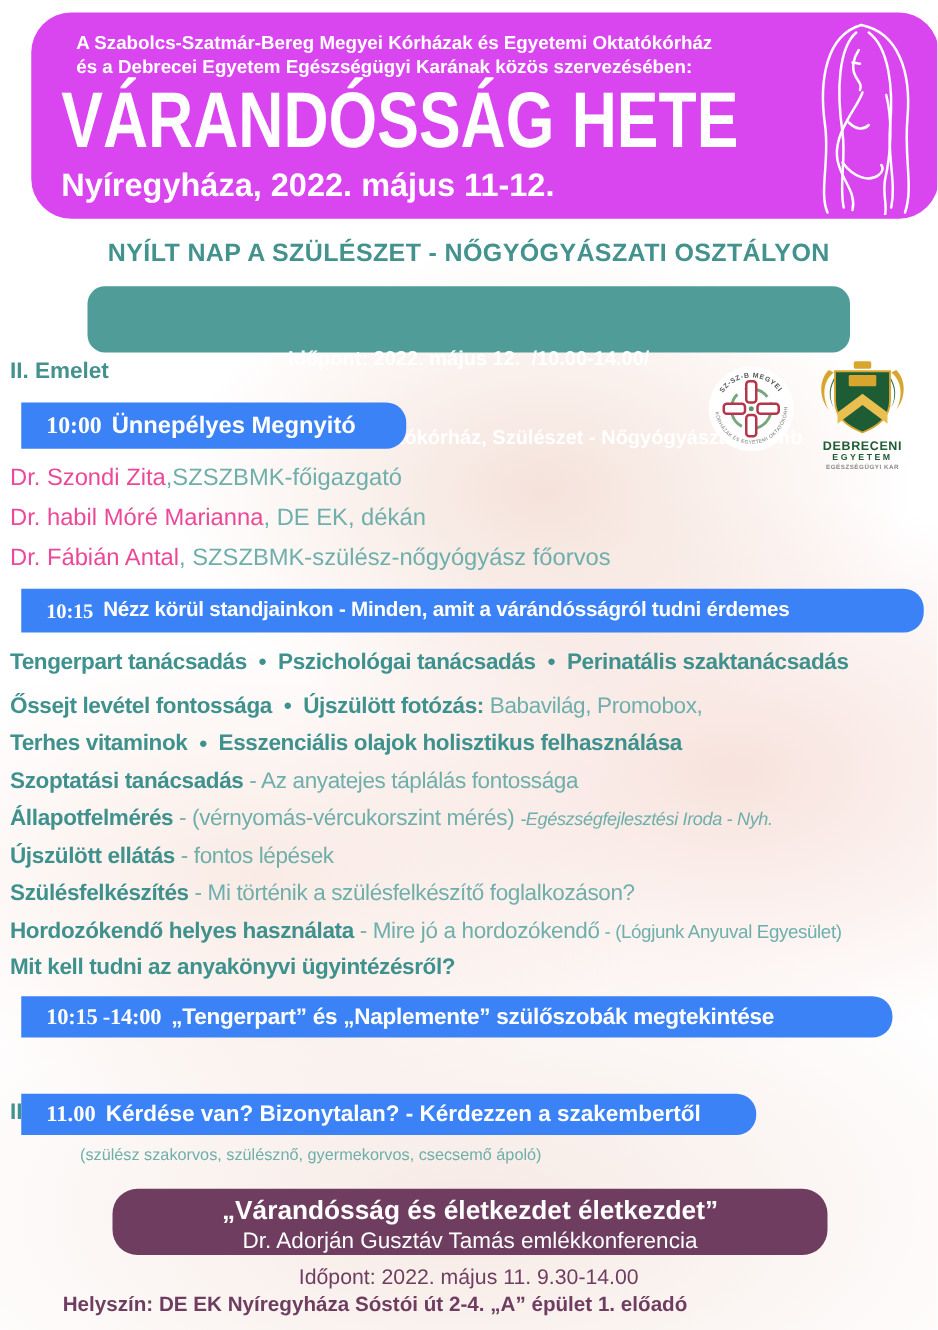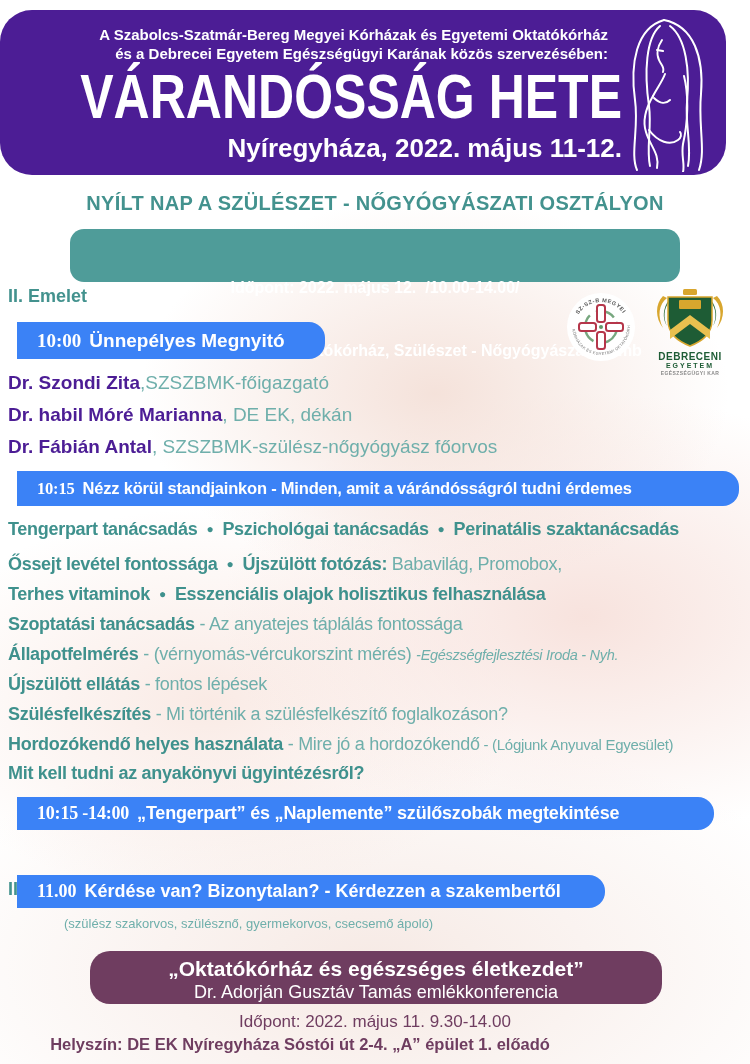--- a/index.html
+++ b/index.html
@@ -18,23 +18,23 @@
       radial-gradient(420px 280px at 58% 37%, rgba(243,221,212,0.85), rgba(243,221,212,0) 70%),
       radial-gradient(520px 320px at 78% 58%, rgba(245,217,210,0.75), rgba(245,217,210,0) 70%),
       radial-gradient(430px 270px at 28% 66%, rgba(248,229,222,0.8), rgba(248,229,222,0) 72%),
       radial-gradient(640px 320px at 50% 91%, rgba(243,226,219,0.75), rgba(243,226,219,0) 75%),
       #ffffff;
   }
   .layer { position:absolute; z-index:1; }
 
   
   .header {
-    left:0; top:10px; width:726px; height:165px;
-    background:#4c1d95; border-radius:32px;
-    color:#fff; text-align:right; overflow:hidden;
+    left:25px; top:10px; width:726px; height:165px;
+    background:#d946ef; border-radius:32px;
+    color:#fff; text-align:left; overflow:hidden;
   }
   .org { margin-top:15px; padding:0 118px 0 36px; font-weight:bold; font-size:15px; line-height:19px; }
   .title {
     margin:7px 0 0; padding:0 104px 0 24px;
     font-size:50px; font-weight:bold; line-height:56px; letter-spacing:0;
     transform:scaleY(1.26); transform-origin:50% 60%;
     white-space:nowrap;
   }
   .subtitle { margin-top:7px; padding:0 104px 0 24px; font-size:26px; font-weight:bold; }
   .woman-svg { position:absolute; right:6px; top:4px; }
@@ -68,21 +68,21 @@
     display:flex; align-items:center; padding-left:20px; white-space:nowrap;
   }
   .banner .time { font-family:"Liberation Serif", serif; margin-right:8px; }
   .banner1 { top:322px; width:308px; height:37px; font-size:19px; }
   .banner2 { top:471px; width:722px; height:35px; font-size:16.5px; letter-spacing:-0.2px; }
   .banner3 { top:797px; width:697px; height:33px; font-size:18px; letter-spacing:-0.2px; }
   .banner4 { top:875px; width:588px; height:33px; font-size:18px; }
 
   
   .speaker { left:8px; font-size:19px; white-space:nowrap; }
-  .speaker .name { font-weight:bold; color:#4c1d95; }
+  .speaker .name { font-weight:normal; color:#ec4899; }
   .speaker .role { font-weight:normal; color:#6fafab; }
   .speaker1 { top:372px; } .speaker2 { top:404px; } .speaker3 { top:436px; }
 
   
   .stand { left:8px; font-size:18px; color:#3f918d; white-space:nowrap; letter-spacing:-0.3px; }
   .stand .b { font-weight:bold; }
   .stand .r { font-weight:normal; color:#6fafab;text-align:right; }
   .stand .i { font-weight:normal; font-style:italic; font-size:14.5px; color:#6fafab; }
   .stand .s { font-weight:normal; font-size:15px; color:#6fafab; }
   .stand .dot { margin:0 9px; font-size:12px; vertical-align:2px; }
@@ -207,18 +207,18 @@
 
   <div class="layer floor floor3">III. Emelet</div>
 
   <div class="layer banner banner4">
       <span class="time">11.00</span>
       <span>Kérdése van? Bizonytalan? - Kérdezzen a szakembertől</span>
     </div>
   <div class="layer note-line">(szülész szakorvos, szülésznő, gyermekorvos, csecsemő ápoló)</div>
 
   <div class="layer conf-box">
-    <div class="conf-title">„Oktatókórház és egészséges életkezdet”</div>
+    <div class="conf-title">„Várandósság és életkezdet életkezdet”</div>
     <div class="conf-sub">Dr. Adorján Gusztáv Tamás emlékkonferencia</div>
   </div>
   <div class="layer conf-time">Időpont: 2022. május 11. 9.30-14.00</div>
   <div class="layer conf-loc">Helyszín: DE EK Nyíregyháza Sóstói út 2-4. „A” épület 1. előadó</div>
 </div>
 
 </body></html>

